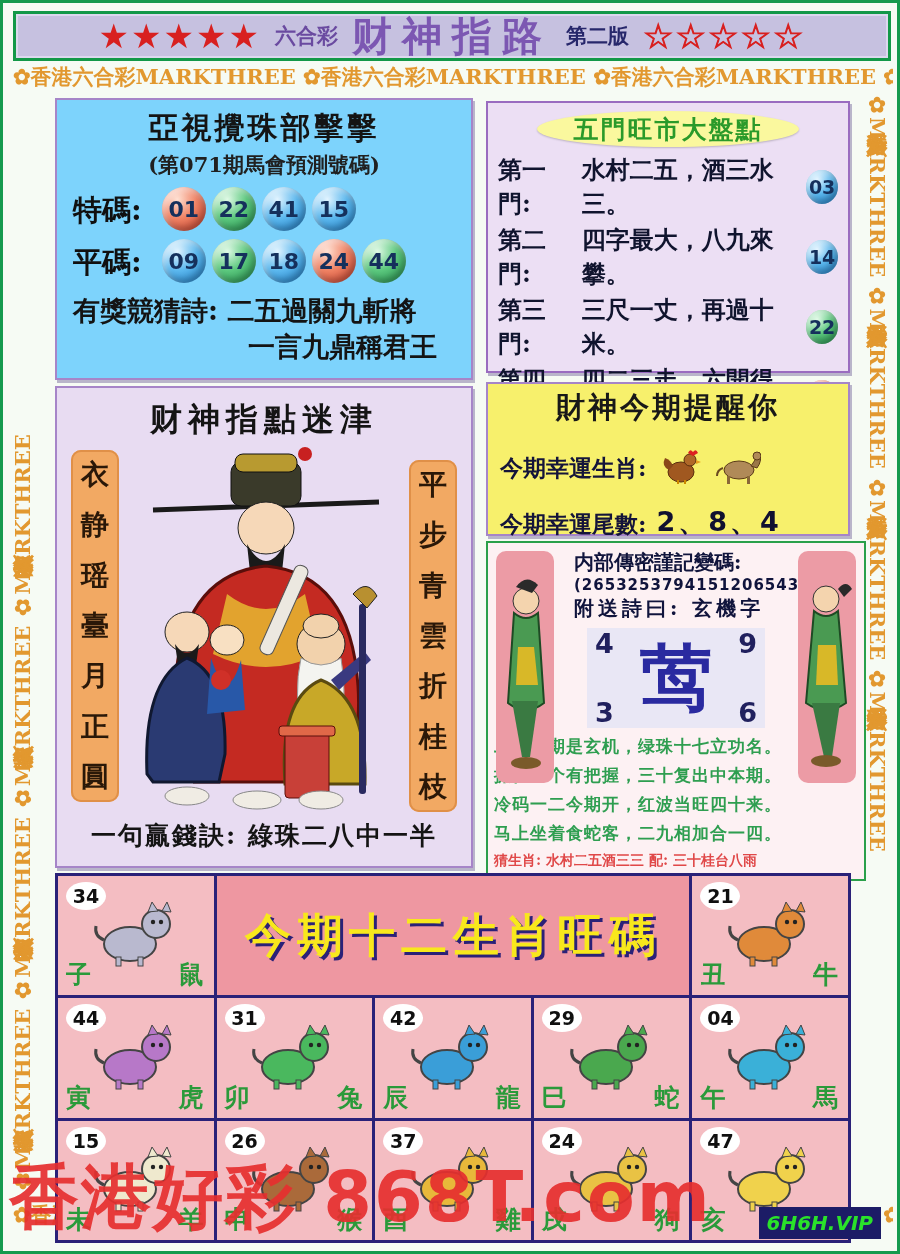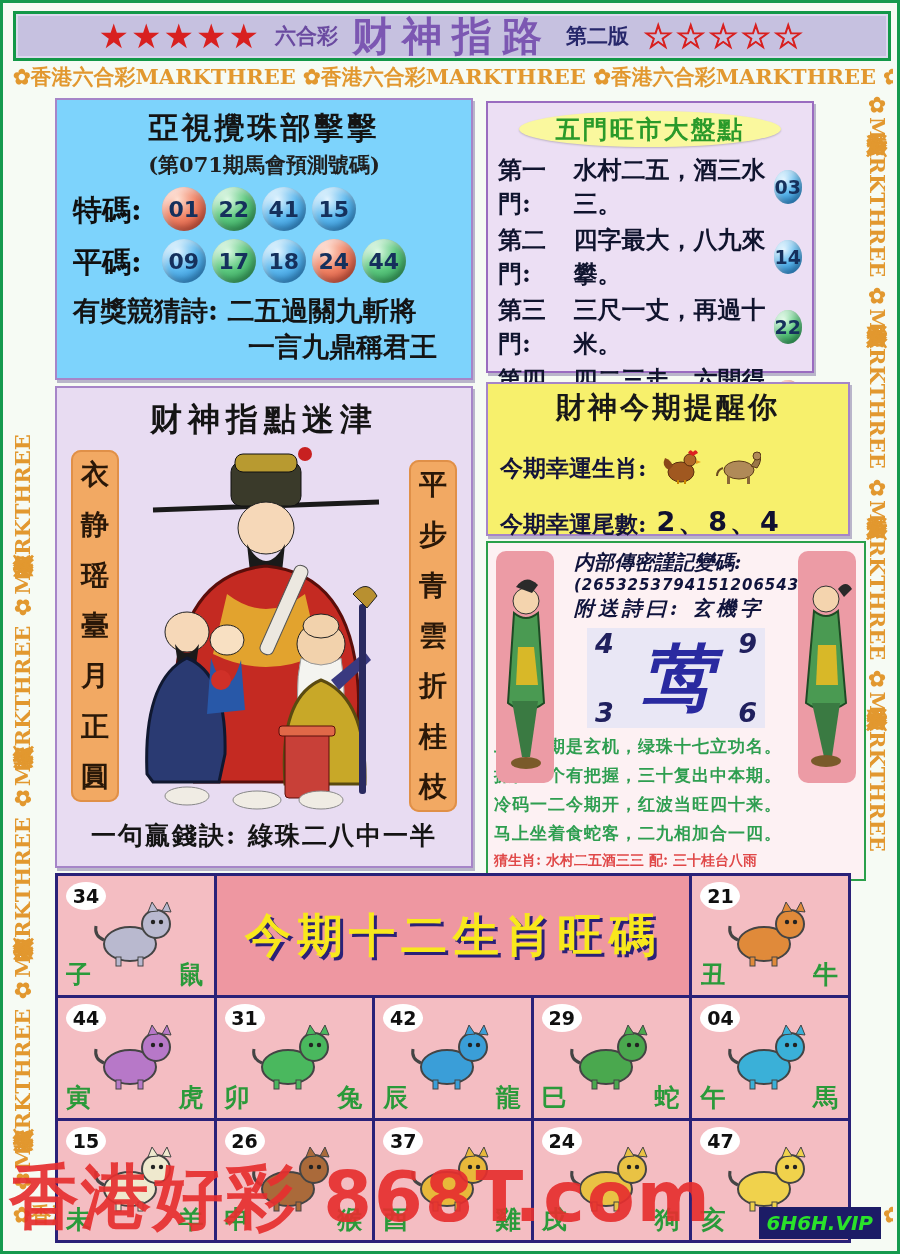--- a/index.html
+++ b/index.html
@@ -42,21 +42,21 @@
   .ball.b44{width:44px;height:44px;font-size:22px;}
   .ball.b36{width:34px;height:34px;font-size:19px;}
   .ball.b38{width:38px;height:38px;font-size:20px;}
   .ball.blue {background:radial-gradient(circle at 35% 28%,#e2f4ff 0%,#5cb8ee 45%,#1a7ac6 100%);}
   .ball.green{background:radial-gradient(circle at 35% 28%,#e0fae6 0%,#5cc87e 45%,#1e8c4a 100%);}
   .ball.red  {background:radial-gradient(circle at 35% 28%,#ffe0d2 0%,#ef8264 45%,#c63a28 100%);}
   .pred-poem{margin-top:10px;font-size:27px;font-weight:bold;color:#141414;padding-left:6px;}
   .pred-poem .l2{text-align:right;padding-right:24px;}
 
   
-  #doorBox{left:483px;top:98px;width:328px;height:272px;background:#ecdff4;border-color:#9a6cc0;
+  #doorBox{left:483px;top:98px;width:364px;height:272px;background:#ecdff4;border-color:#9a6cc0;
            padding:6px 10px;}
   .door-title{width:262px;height:36px;margin:2px auto 6px;background:#faf89e;border-radius:50%;
               display:flex;align-items:center;justify-content:center;font-size:25px;font-weight:bold;
               color:#2a9a2a;letter-spacing:2px;box-shadow:0 1px 2px rgba(0,0,0,.2);}
   .door-row{display:flex;align-items:center;font-size:24px;font-weight:bold;color:#10142e;
             margin-top:2px;line-height:34px;}
   .door-row .dtext{margin-left:8px;letter-spacing:0px;}
   .door-row .ball{margin-left:auto;}
   .door-note{text-align:center;font-size:19px;font-weight:bold;color:#10142e;margin-top:8px;}
 
@@ -82,21 +82,21 @@
   .rem-row .val{margin-left:10px;font-size:27px;color:#101030;
                 font-family:"DejaVu Sans",sans-serif;letter-spacing:3px;}
   .rem-row .ball{margin-left:6px;}
   .zicon{margin-left:14px;}
 
   
   #secBox{left:483px;top:538px;width:364px;height:326px;background:#fdf1f3;border:2px solid #2aa04a;
           padding:6px 6px 4px;}
   .immortal{position:absolute;width:58px;height:232px;background:#ec9ba5;border-radius:10px;top:8px;}
   #immL{left:8px;} #immR{right:8px;}
-  .sec-mid{margin:0 70px;text-align:center;font-style:italic;}
+  .sec-mid{margin:0 70px;text-align:center;}
   .sec-title{font-size:20px;font-weight:bold;color:#10143c;text-align:left;padding-left:10px;}
   .sec-code{font-size:15px;font-weight:bold;color:#10143c;text-align:left;padding-left:10px;
             font-family:"DejaVu Sans",sans-serif;letter-spacing:1px;}
   .sec-poemlbl{font-size:20px;font-weight:bold;color:#10143c;text-align:left;padding-left:10px;
                letter-spacing:4px;}
   .charbox{position:relative;width:178px;height:100px;margin:6px auto 4px;background:#e9e7f5;}
   .charbox .big{position:absolute;left:0;right:0;top:2px;font-size:72px;font-weight:bold;
                 color:#2a2aa0;line-height:96px;}
   .charbox .cn{position:absolute;font-size:27px;font-weight:bold;color:#20205e;
                font-family:"DejaVu Sans",sans-serif;}

